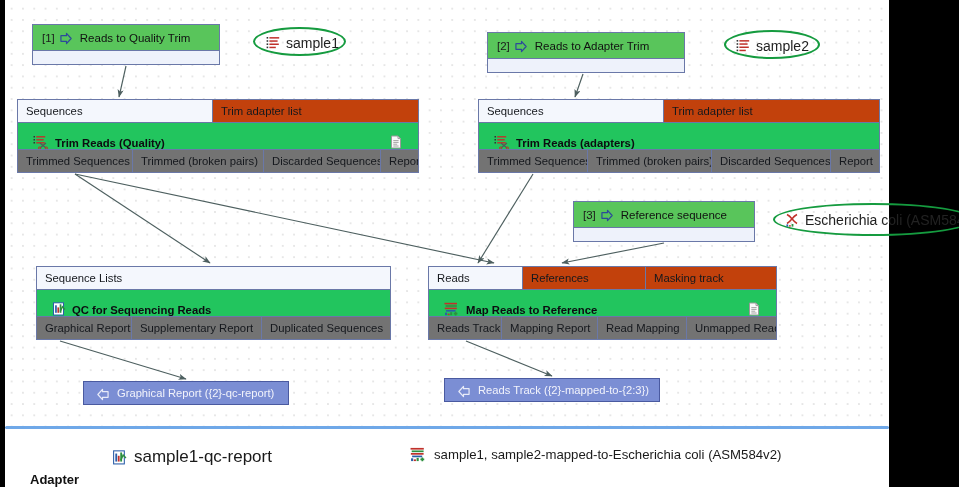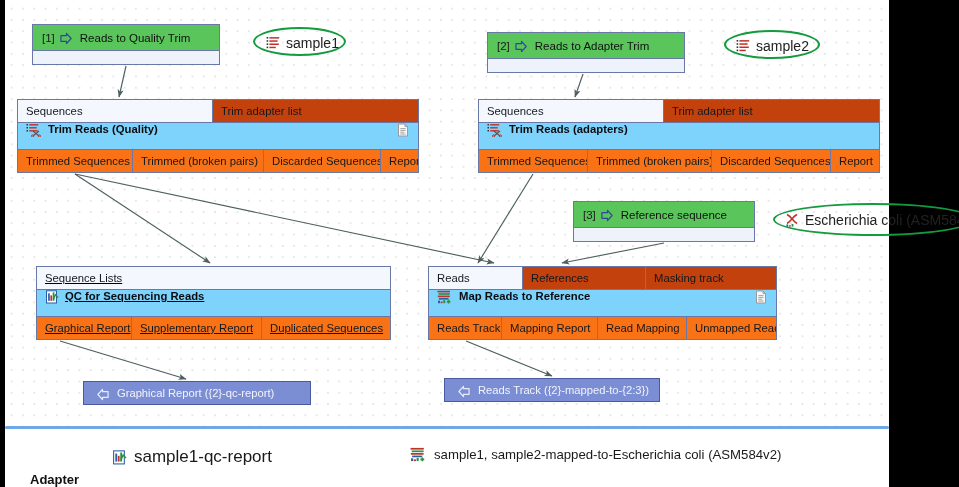--- a/index.html
+++ b/index.html
@@ -29,24 +29,24 @@
 
   
   .anode{position:absolute;box-sizing:border-box;}
   .anode .row{display:flex;}
   .anode .port{border:1px solid #6a78a8;box-sizing:border-box;height:24px;
                display:flex;align-items:center;padding:0 8px;font-size:11.3px;color:#15181d;
                background:#f4f7fd;white-space:nowrap;overflow:hidden;}
   .anode .port.filled{background:#c2410c;}
   .anode .port+.port{border-left:none;}
   .anode .body{border:1px solid #6a78a8;border-top:none;border-bottom:none;box-sizing:border-box;
-               height:26px;display:flex;align-items:flex-start;padding:0 8px;background:#7dd3fc;}
+               height:26px;display:flex;align-items:flex-end;padding:0 15px;background:#22c55e;}
   .anode .body .nm{font-size:11.3px;font-weight:bold;color:#0c0d11;margin-left:6px;white-space:nowrap;}
   .anode .body .spacer{flex:1;}
-  .anode .out .port{background:#f97316;}
+  .anode .out .port{background:#737373;}
 
   
   .onode{position:absolute;box-sizing:border-box;border:1px solid #4a5aa0;
          background:#7b8ed4;height:24px;display:flex;align-items:center;padding-left:12px;}
   .onode .lbl{font-size:11.2px;color:#f2f3fb;margin-left:8px;white-space:nowrap;}
 
   
   .anno{position:absolute;display:flex;align-items:center;}
   .anno .txt{font-size:14px;color:#222;white-space:nowrap;margin-left:6px;}
   .ellipse{position:absolute;border:2.4px solid #159b3f;border-radius:50%;box-sizing:border-box;}
@@ -169,21 +169,21 @@
           <span class="nm">Trim Reads (adapters)</span>
           <span class="spacer"></span>
         </div>
         <div class="row out">
           <div class="port" style="width: 110px;">Trimmed Sequences</div>
           <div class="port" style="width: 124px;">Trimmed (broken pairs)</div>
           <div class="port" style="width: 119px;">Discarded Sequences</div>
           <div class="port" style="width: 49px;">Report</div>
         </div>
       </div>
-      <div class="anode" style="left: 36px; top: 266px; width: 355px; text-decoration: underline;">
+      <div class="anode" style="left: 36px; top: 266px; width: 355px;">
         <div class="row in">
           <div class="port" style="width: 355px;">Sequence Lists</div>
         </div>
         <div class="body">
           <span style="display: inline-block; width: 14px; height: 14px; flex: 0 0 auto;"><svg width="14" height="14" viewBox="0 0 14 14">
               <rect x="1.5" y="0.8" width="10" height="12.2" fill="#ffffff" stroke="#2b5ea8" stroke-width="1"></rect>
               <rect x="3.1" y="3.3" width="1.7" height="7.5" fill="#2b5ea8"></rect>
               <rect x="5.4" y="5.4" width="1.7" height="5.4" fill="#c0312b"></rect>
               <rect x="7.7" y="2.3" width="1.7" height="8.5" fill="#2d8f3f"></rect>
               <path d="M8.2,9.6 L10.4,4.7 L13,7.4" fill="none" stroke="#2d8f3f" stroke-width="1.4"></path>
@@ -222,21 +222,21 @@
               <path d="M4.3,5.6 H9.6 M4.3,7.4 H9.6 M4.3,9.2 H8.2 M4.3,11 H9.6" stroke="#9a9a9a" stroke-width="0.9"></path>
             </svg></span>
         </div>
         <div class="row out">
           <div class="port" style="width: 74px;">Reads Track</div>
           <div class="port" style="width: 96px;">Mapping Report</div>
           <div class="port" style="width: 89px;">Read Mapping</div>
           <div class="port" style="width: 90px;">Unmapped Reads</div>
         </div>
       </div>
-      <div class="onode" style="left: 83px; top: 381px; width: 228px;">
+      <div class="onode" style="left: 83px; top: 381px; width: 206px;">
         <span style="display: inline-block; width: 13px; height: 13px; flex: 0 0 auto;"><svg width="13" height="13" viewBox="0 0 14 14">
             <path d="M13,4 L7,4 L7,1.5 L2,7 L7,12.5 L7,10 L13,10 Z" fill="none" stroke="#e8ebf8" stroke-width="1.3" stroke-linejoin="round"></path>
           </svg></span>
         <span class="lbl">Graphical Report ({2}-qc-report)</span>
       </div>
       <div class="onode" style="left: 444px; top: 378px; width: 216px;">
         <span style="display: inline-block; width: 13px; height: 13px; flex: 0 0 auto;"><svg width="13" height="13" viewBox="0 0 14 14">
             <path d="M13,4 L7,4 L7,1.5 L2,7 L7,12.5 L7,10 L13,10 Z" fill="none" stroke="#e8ebf8" stroke-width="1.3" stroke-linejoin="round"></path>
           </svg></span>
         <span class="lbl">Reads Track ({2}-mapped-to-{2:3})</span>

